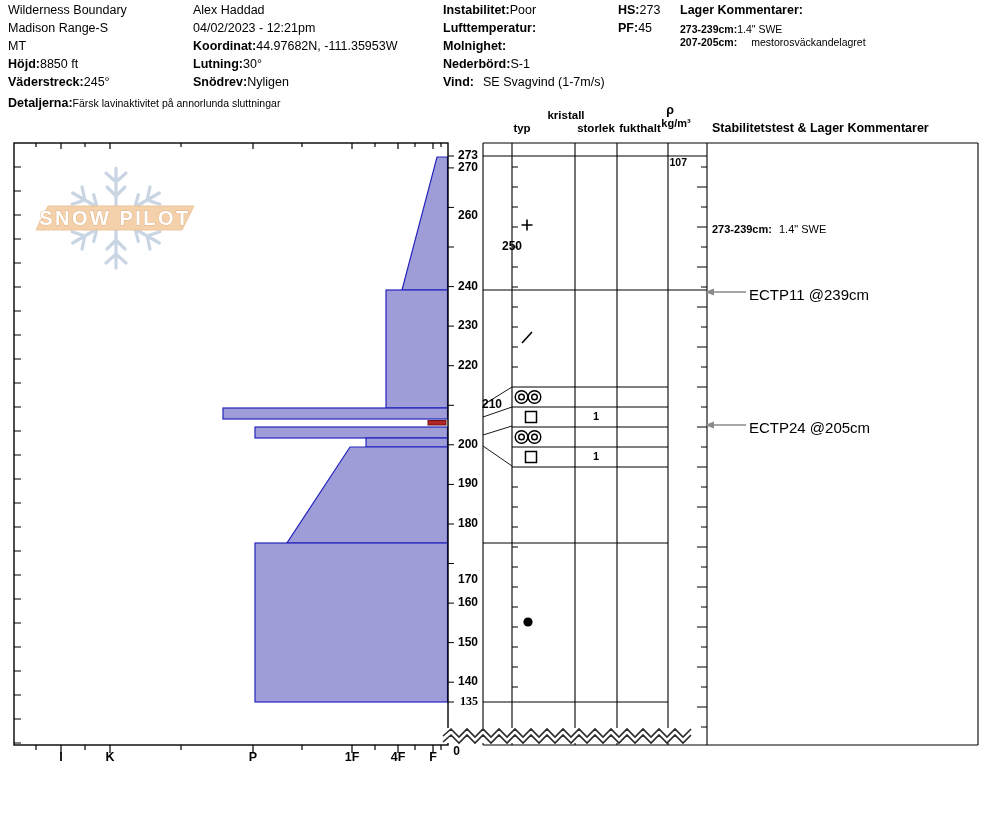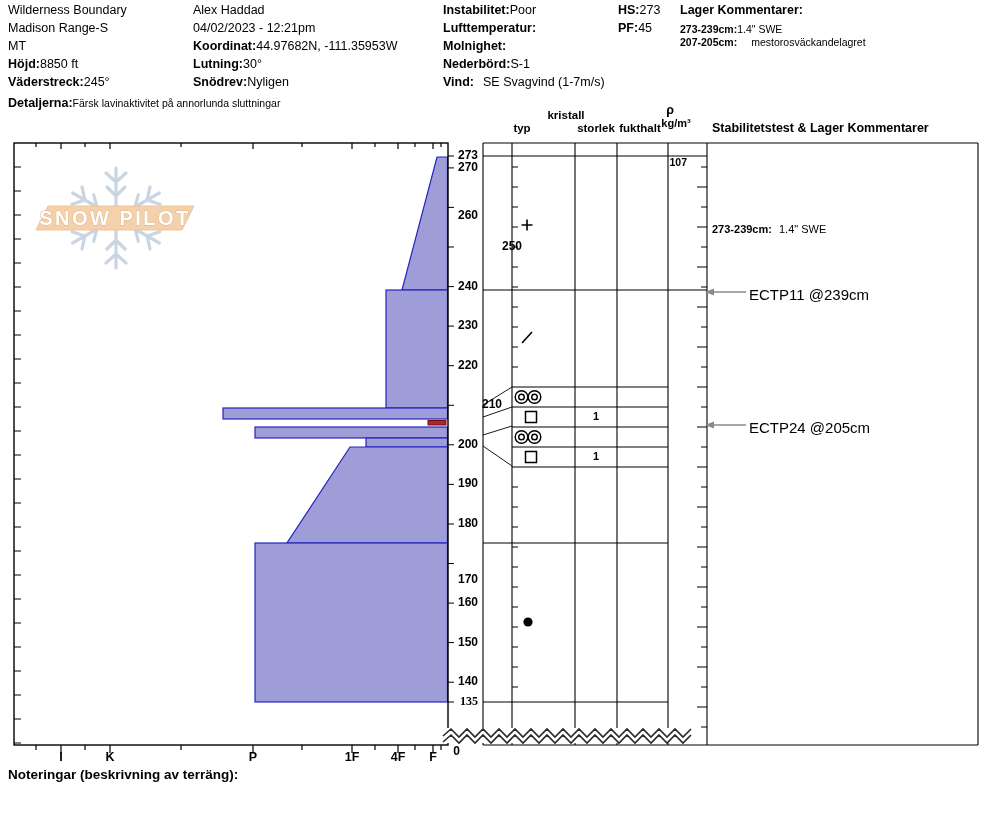--- a/index.html
+++ b/index.html
@@ -173,14 +173,13 @@
   <div class="size-val" style="top:410px">1</div>
   <div class="size-val" style="top:450px">1</div>
 
   <div class="stab-comment">
     <span class="b">273-239cm:</span>
     <span style="margin-left:4px">1.4" SWE</span>
   </div>
   <div class="ect-label" style="top:286px">ECTP11 @239cm</div>
   <div class="ect-label" style="top:419px">ECTP24 @205cm</div>
 
-  <div class="footer">Noteringar (beskrivning av terräng):</div>
 </div>
 
 </body></html>

